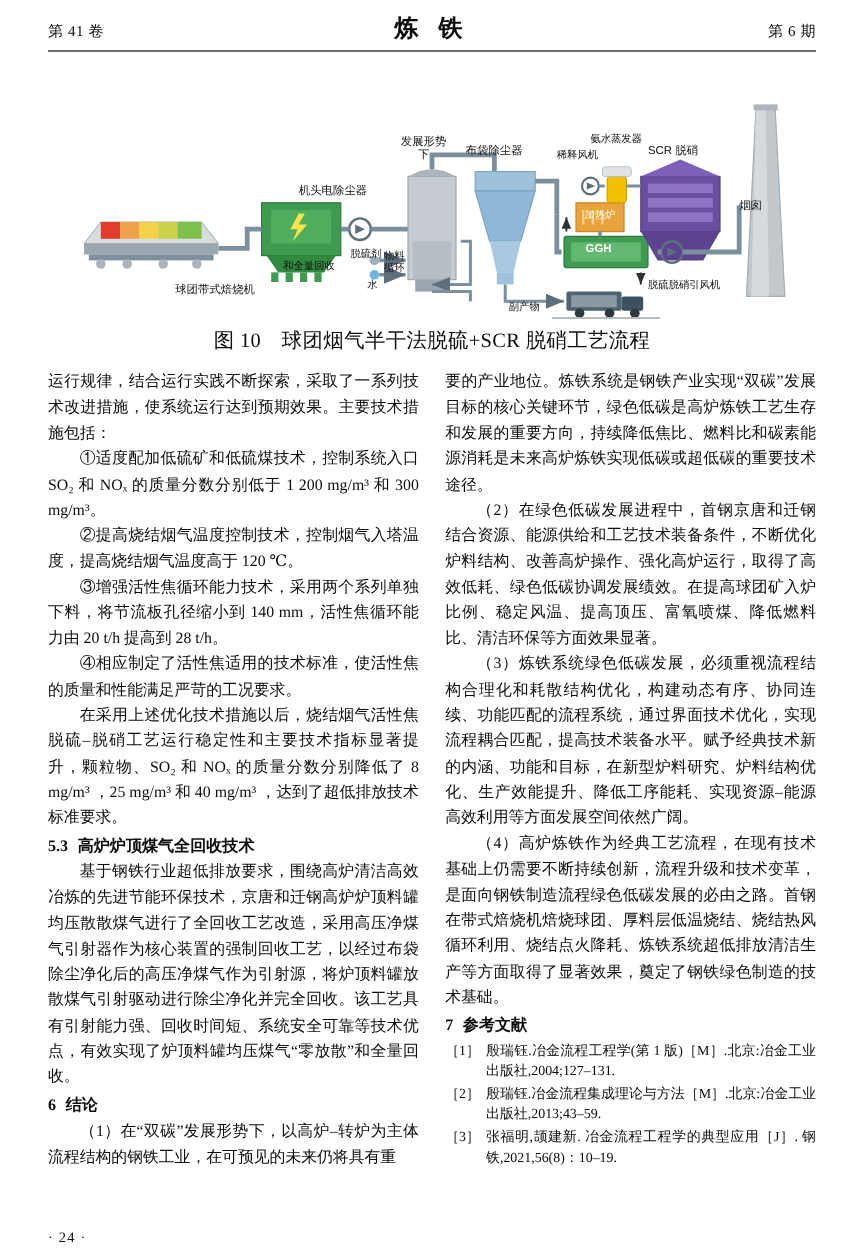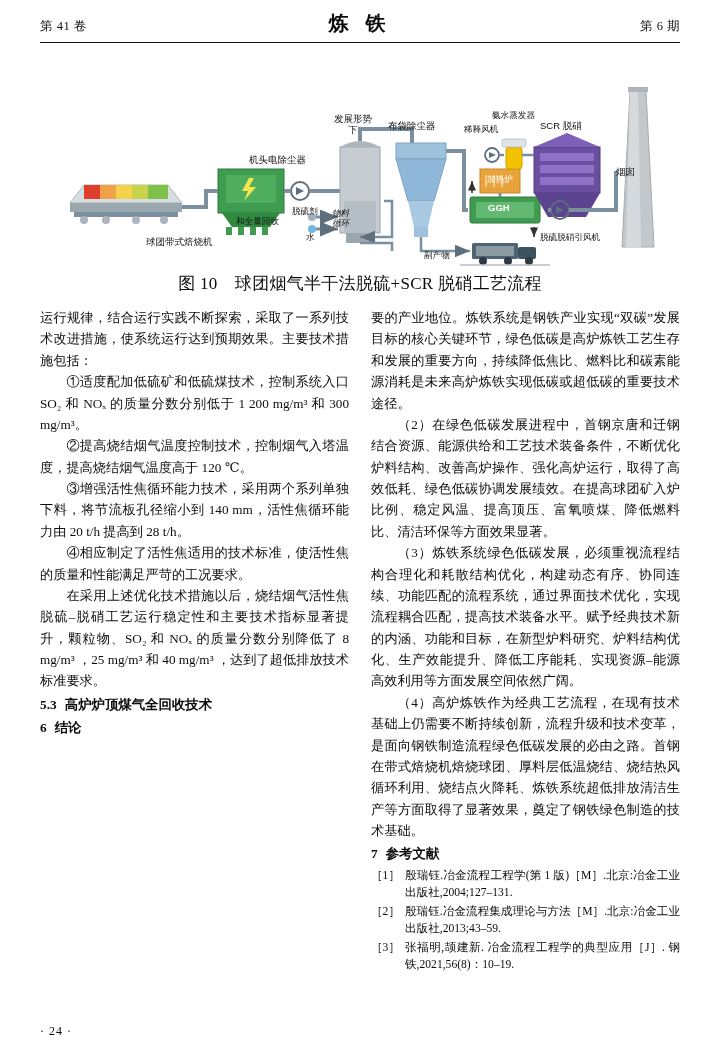--- a/index.html
+++ b/index.html
@@ -282,43 +282,45 @@
       <div class="lbl" style="left:294px; top:63px; width:38px; white-space:normal; text-align:center;">发展形势下</div>
       <div class="lbl" style="left:348px; top:70px;">布袋除尘器</div>
       <div class="lbl small" style="left:424px; top:74px;">稀释风机</div>
       <div class="lbl small" style="left:452px; top:60px;">氨水蒸发器</div>
       <div class="lbl" style="left:500px; top:70px;">SCR 脱硝</div>
       <div class="lbl small" style="left:447px; top:124px; color:#fff;">加热炉</div>
       <div class="lbl" style="left:448px; top:152px; color:#fff; font-weight:bold;">GGH</div>
       <div class="lbl" style="left:576px; top:116px;">烟囱</div>
       <div class="lbl small" style="left:252px; top:156px;">脱硫剂</div>
       <div class="lbl small" style="left:266px; top:182px;">水</div>
-      <div class="lbl small" style="left:292px; top:158px; width:24px; white-space:normal;font-style:italic;">物料循环</div>
+      <div class="lbl small" style="left:280px; top:158px; width:24px; white-space:normal;">物料循环</div>
       <div class="lbl small" style="left:196px; top:166px;">和全量回收</div>
       <div class="lbl small" style="left:384px; top:200px;">副产物</div>
       <div class="lbl small" style="left:500px; top:182px;">脱硫脱硝引风机</div>
     </div>
     <div class="figure-caption">图 10　球团烟气半干法脱硫+SCR 脱硝工艺流程</div>
   </div>
 
   <div class="columns">
 
     <div class="col">
       <p class="noindent">运行规律，结合运行实践不断探索，采取了一系列技术改进措施，使系统运行达到预期效果。主要技术措施包括：</p>
       <p class="body">①适度配加低硫矿和低硫煤技术，控制系统入口 SO₂ 和 NOₓ 的质量分数分别低于 1 200 mg/m³ 和 300 mg/m³。</p>
       <p class="body">②提高烧结烟气温度控制技术，控制烟气入塔温度，提高烧结烟气温度高于 120 ℃。</p>
       <p class="body">③增强活性焦循环能力技术，采用两个系列单独下料，将节流板孔径缩小到 140 mm，活性焦循环能力由 20 t/h 提高到 28 t/h。</p>
       <p class="body">④相应制定了活性焦适用的技术标准，使活性焦的质量和性能满足严苛的工况要求。</p>
       <p class="body">在采用上述优化技术措施以后，烧结烟气活性焦脱硫–脱硝工艺运行稳定性和主要技术指标显著提升，颗粒物、SO₂ 和 NOₓ 的质量分数分别降低了 8 mg/m³ ，25 mg/m³ 和 40 mg/m³ ，达到了超低排放技术标准要求。</p>
       <p class="sec-head">
         <span class="num">5.3</span><span>高炉炉顶煤气全回收技术</span>
       </p>
+      <p class="body">基于钢铁行业超低排放要求，围绕高炉清洁高效冶炼的先进节能环保技术，京唐和迁钢高炉炉顶料罐均压散散煤气进行了全回收工艺改造，采用高压净煤气引射器作为核心装置的强制回收工艺，以经过布袋除尘净化后的高压净煤气作为引射源，将炉顶料罐放散煤气引射驱动进行除尘净化并完全回收。该工艺具有引射能力强、回收时间短、系统安全可靠等技术优点，有效实现了炉顶料罐均压煤气“零放散”和全量回收。</p>
       <p class="sec-head">
         <span class="num">6</span><span>结论</span>
       </p>
+      <p class="body">（1）在“双碳”发展形势下，以高炉–转炉为主体流程结构的钢铁工业，在可预见的未来仍将具有重</p>
     </div>
 
     <div class="col">
       <p class="noindent">要的产业地位。炼铁系统是钢铁产业实现“双碳”发展目标的核心关键环节，绿色低碳是高炉炼铁工艺生存和发展的重要方向，持续降低焦比、燃料比和碳素能源消耗是未来高炉炼铁实现低碳或超低碳的重要技术途径。</p>
       <p class="body">（2）在绿色低碳发展进程中，首钢京唐和迁钢结合资源、能源供给和工艺技术装备条件，不断优化炉料结构、改善高炉操作、强化高炉运行，取得了高效低耗、绿色低碳协调发展绩效。在提高球团矿入炉比例、稳定风温、提高顶压、富氧喷煤、降低燃料比、清洁环保等方面效果显著。</p>
       <p class="body">（3）炼铁系统绿色低碳发展，必须重视流程结构合理化和耗散结构优化，构建动态有序、协同连续、功能匹配的流程系统，通过界面技术优化，实现流程耦合匹配，提高技术装备水平。赋予经典技术新的内涵、功能和目标，在新型炉料研究、炉料结构优化、生产效能提升、降低工序能耗、实现资源–能源高效利用等方面发展空间依然广阔。</p>
       <p class="body">（4）高炉炼铁作为经典工艺流程，在现有技术基础上仍需要不断持续创新，流程升级和技术变革，是面向钢铁制造流程绿色低碳发展的必由之路。首钢在带式焙烧机焙烧球团、厚料层低温烧结、烧结热风循环利用、烧结点火降耗、炼铁系统超低排放清洁生产等方面取得了显著效果，奠定了钢铁绿色制造的技术基础。</p>
       <p class="sec-head">
         <span class="num">7</span><span>参考文献</span>
       </p>

